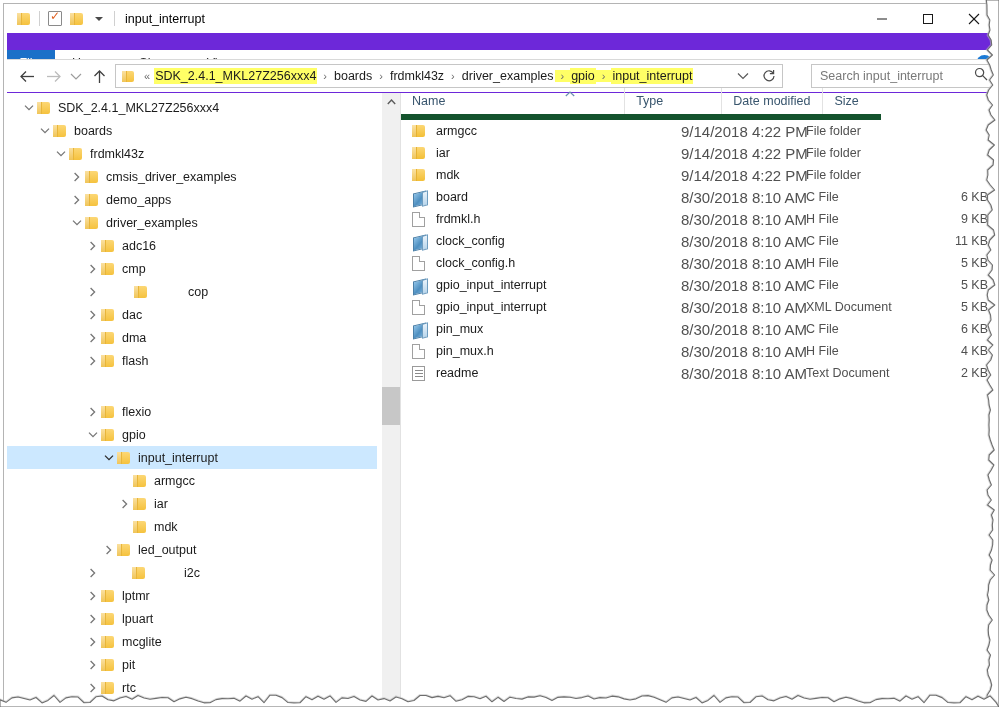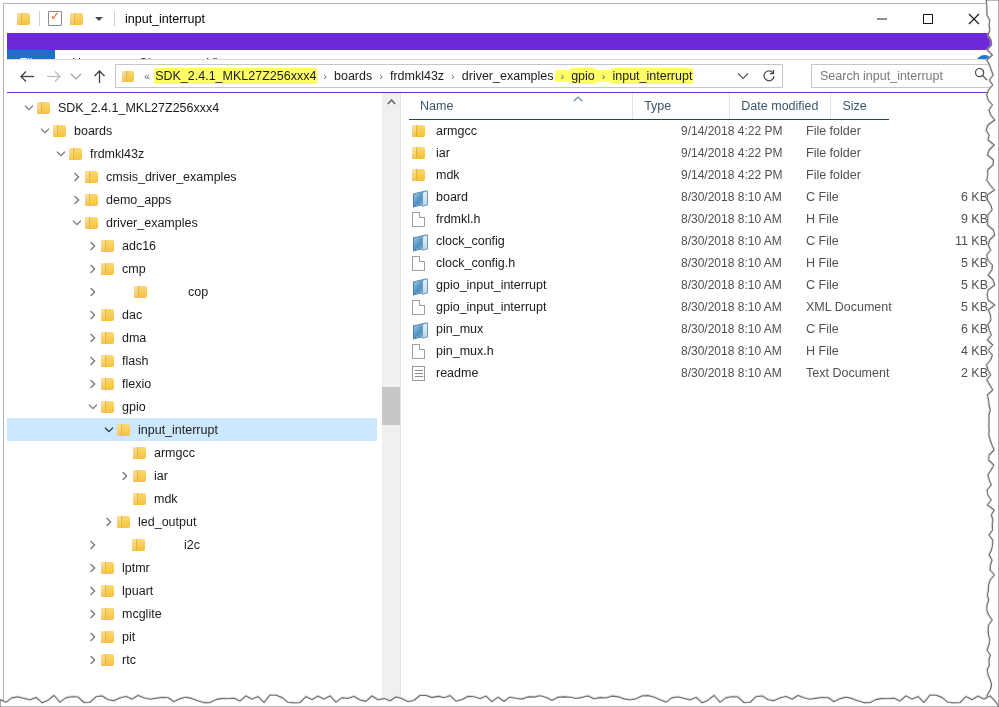--- a/index.html
+++ b/index.html
@@ -214,23 +214,23 @@
     position: absolute; left: 0; top: 294px;
     width: 18px; height: 38px; background: #c7c7c7;
   }
 
   
   #filepane {
     position: absolute; left: 397px; top: 0;
     width: 596px; height: 611px; background: #ffffff;
   }
   #colheader {
-    position: absolute; left: 8px; top: 0;
+    position: absolute; left: 0; top: 0;
     width: 480px; height: 27px;
-    border-bottom: 1px solid #14532d;
+    border-bottom: 6px solid #14532d;
     display: flex; align-items: flex-end;
   }
   .colh {
     position: relative; height: 26px;
     display: flex; align-items: center;
     font-size: 12.5px; color: #38556d;
     padding-left: 11px;
     border-left: 1px solid #e2e2e2;
   }
   .colh:first-child { border-left: none; }
@@ -242,21 +242,21 @@
   .frow {
     height: 22px; display: flex; align-items: center;
     white-space: nowrap;
   }
   .fname {
     display: flex; align-items: center;
     width: 280px; padding-left: 11px;
     font-size: 12.5px; color: #1b1b1b;
   }
   .fname .ficon { margin-right: 9px; flex: 0 0 15px; height: 15px; }
-  .fdate { width: 125px; font-size: 12px; color: #505050; }
+  .fdate { width: 125px; font-size: 15px; color: #505050; }
   .ftype { width: 120px; font-size: 12.5px; color: #505050; }
   .fsize {
     width: 62px; font-size: 12.5px; color: #505050; text-align: right;
   }
 
   
   .ic-c {
     position: relative; width: 15px; height: 15px; display: inline-block;
   }
   .ic-c:before {
@@ -585,21 +585,21 @@
             <span class="tchev">
               <svg width="7" height="10" viewBox="0 0 7 10">
                 <polyline points="1.6,1 5.6,5 1.6,9" fill="none" stroke="currentColor" stroke-width="1.3"></polyline>
               </svg>
             </span>
             <span class="folder tfolder">
               <i></i>
             </span>
             <span class="tlabel">flash</span>
           </div>
-          <div class="tnode" style="padding-left: 80px;">
+          <div class="tnode" style="padding-left: 80px; margin-top: 28px;">
             <span class="tchev">
               <svg width="7" height="10" viewBox="0 0 7 10">
                 <polyline points="1.6,1 5.6,5 1.6,9" fill="none" stroke="currentColor" stroke-width="1.3"></polyline>
               </svg>
             </span>
             <span class="folder tfolder">
               <i></i>
             </span>
             <span class="tlabel">flexio</span>
           </div>

